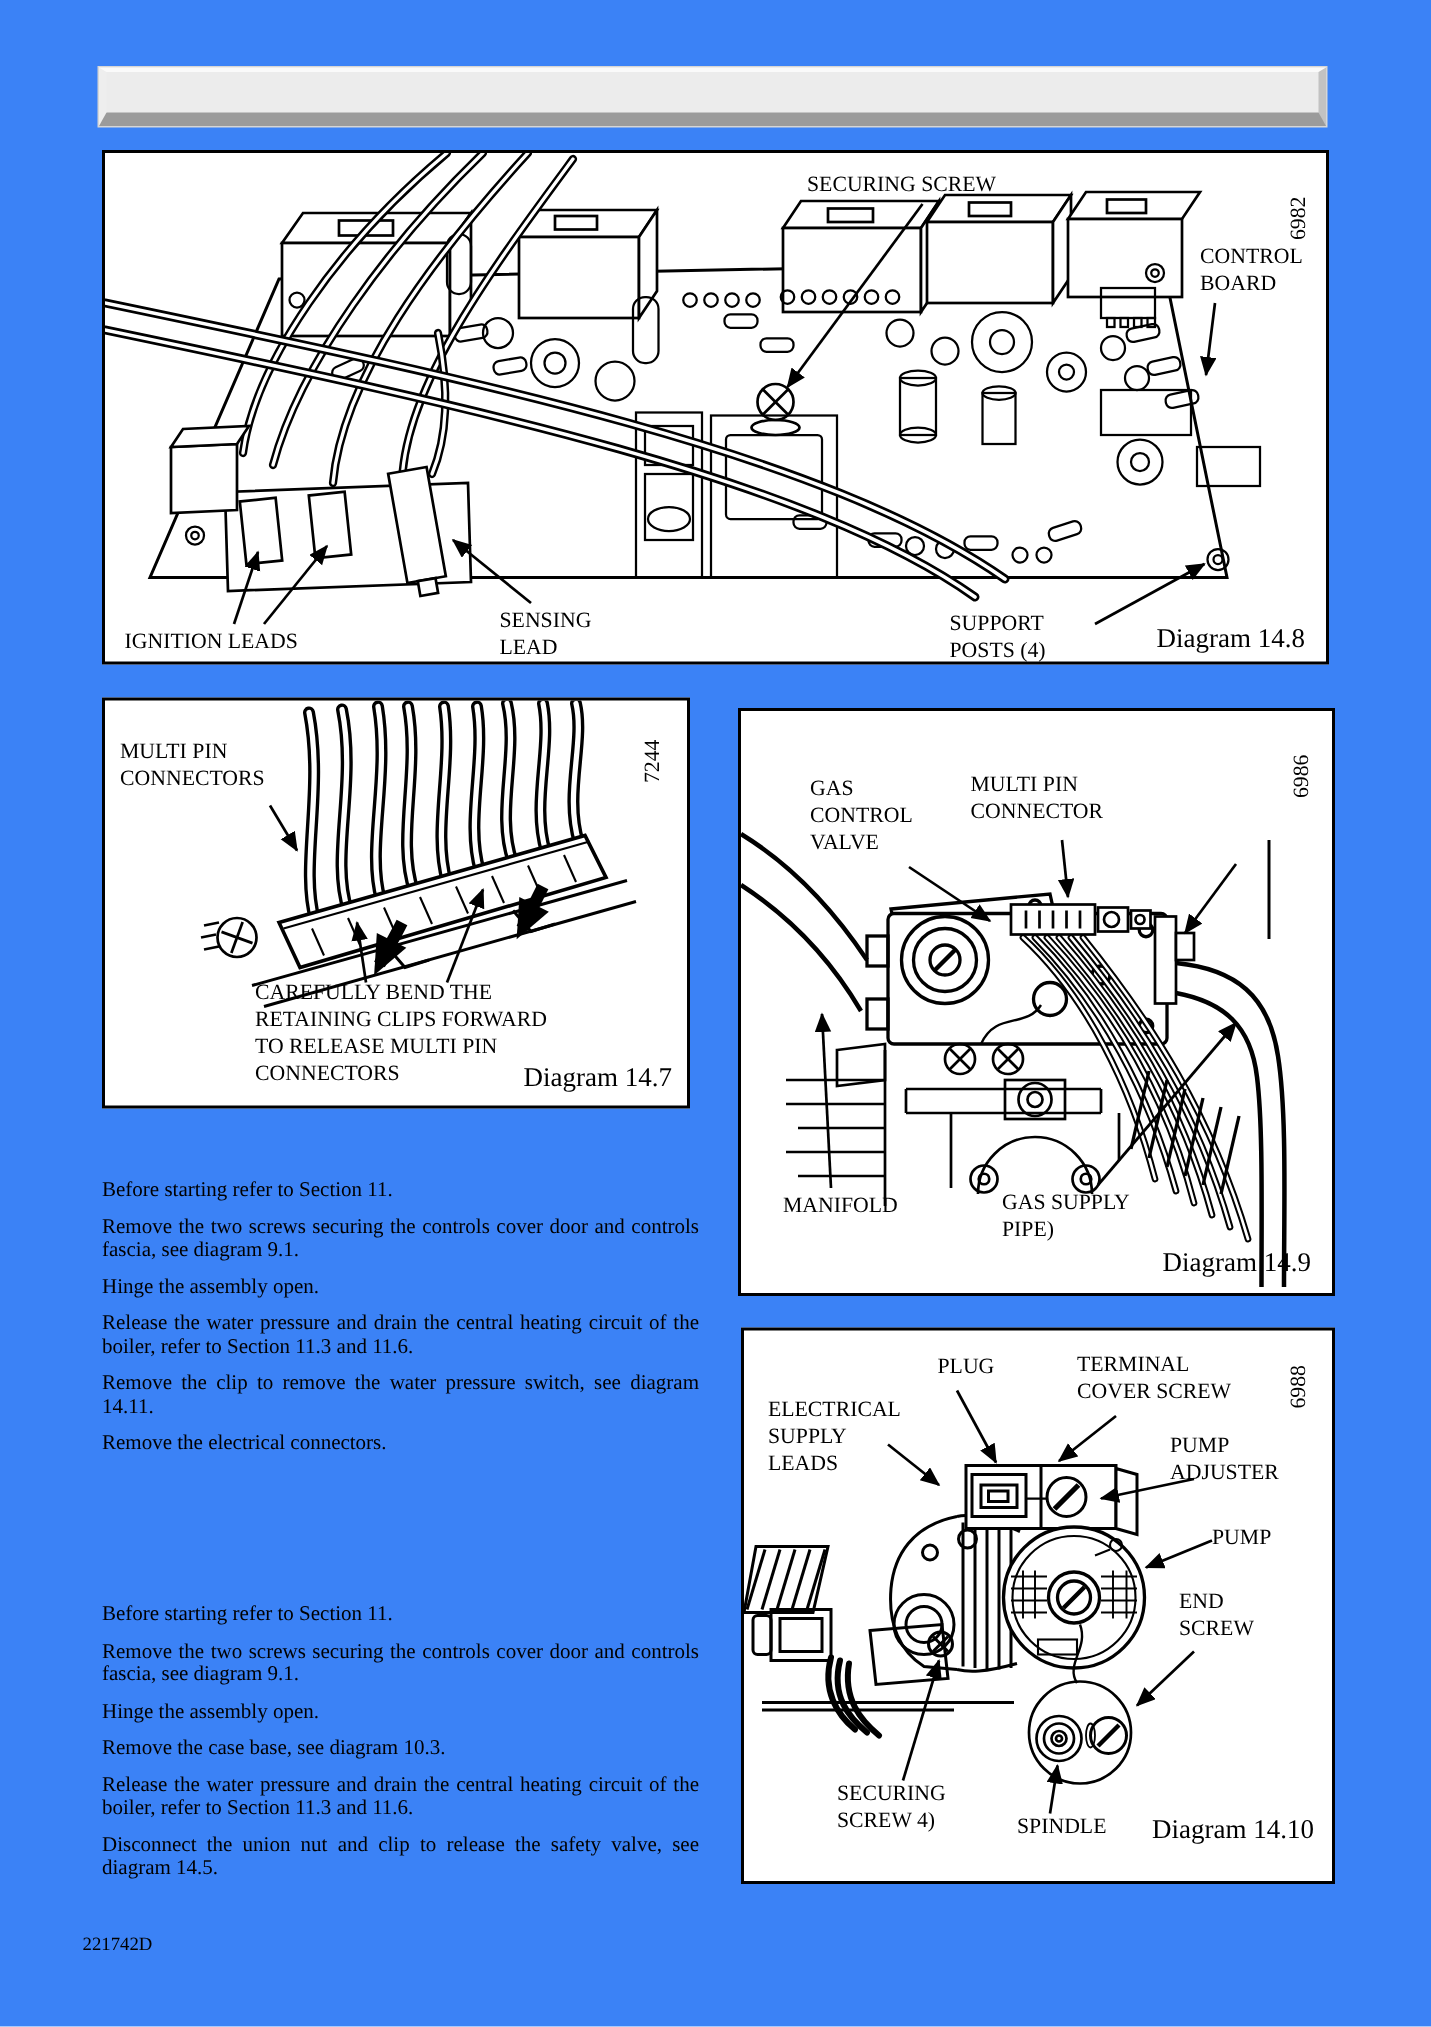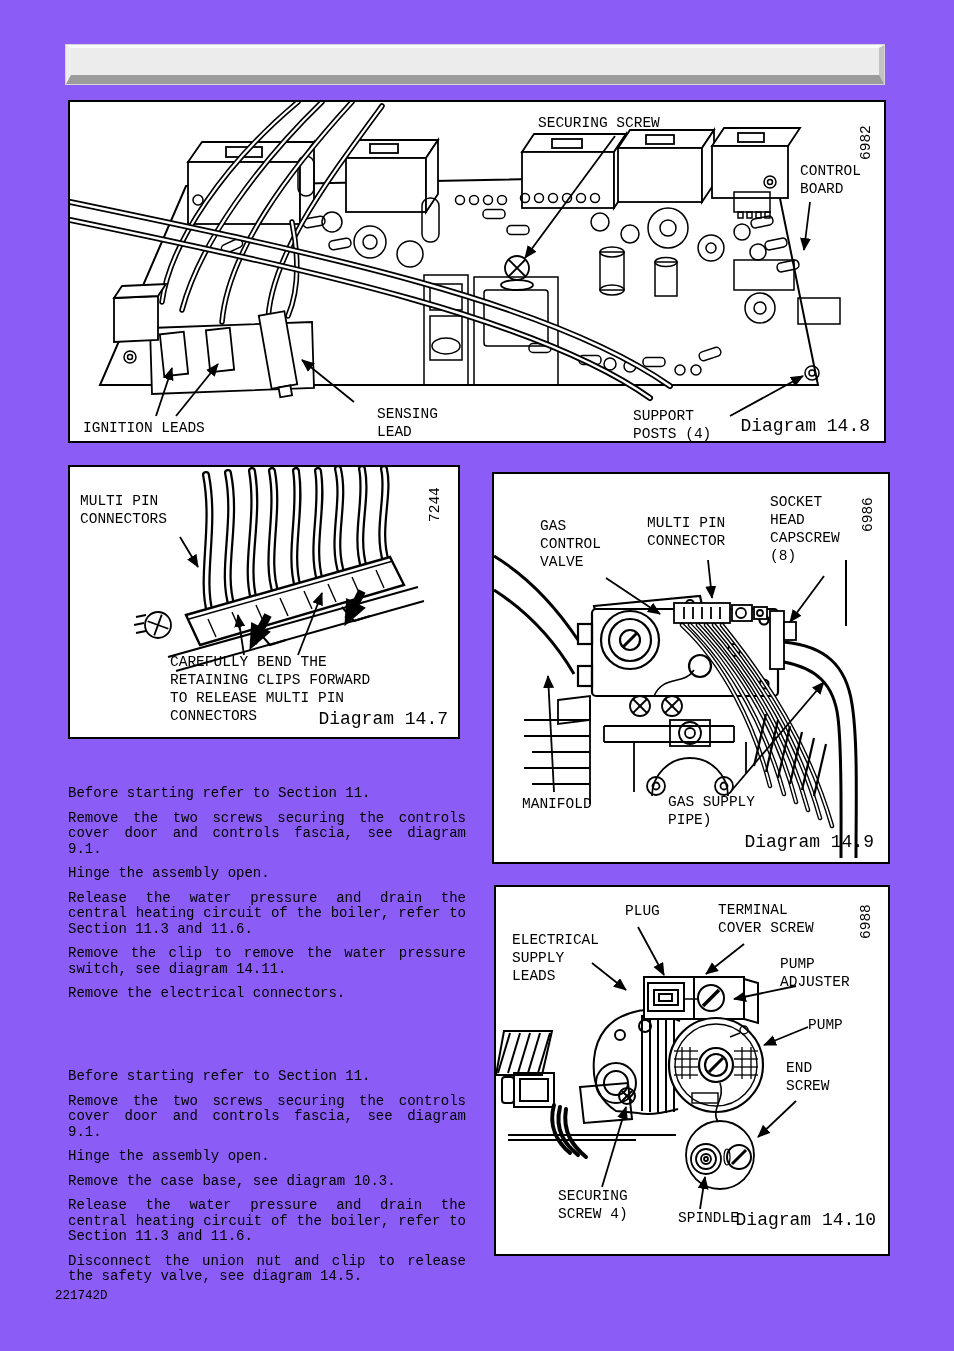--- a/index.html
+++ b/index.html
@@ -1,17 +1,17 @@
 <!DOCTYPE html>
 <html><head>
 <meta charset="utf-8">
 <style>
   html,body{margin:0;padding:0;background:#fff;}
-  .page{position:relative;width:954px;height:1351px;background:#8b5cf6;overflow:hidden;
-        font-family:Liberation Mono, monospace;color:#000;}
+  .page{position:relative;width:954px;height:1351px;background:#3b82f6;overflow:hidden;
+        font-family:Liberation Serif, serif;color:#000;}
   .hbar{position:absolute;left:66px;top:45px;width:808px;height:27px;background:#ececec;
         border-top:3px solid #fafafa;border-left:5px solid #eeeeee;
         border-right:5px solid #c2c2c2;border-bottom:9px solid #9b9b9b;
         box-shadow:0 0 0 1px #d6d6d6;}
   .dbox{position:absolute;border:2px solid #000;background:#fff;}
   .dbox > svg{position:absolute;left:0;top:0;}
   .lab{position:absolute;font-size:14.5px;line-height:18px;white-space:pre-line;}
   .cap{position:absolute;font-size:18px;}
   .ref{position:absolute;font-size:14.5px;transform:rotate(-90deg);transform-origin:0 0;white-space:nowrap;}
   .tcol{position:absolute;left:68px;width:398px;}
@@ -199,21 +199,21 @@
         <line x1="660" y1="314" x2="733" y2="274" marker-end="url(#a8)"></line>
         <line x1="86" y1="314" x2="102" y2="266" marker-end="url(#a8)"></line>
         <line x1="106" y1="314" x2="148" y2="262" marker-end="url(#a8)"></line>
         <line x1="284" y1="300" x2="232" y2="258" marker-end="url(#a8)"></line>
       </g>
     </svg>
     <div class="lab" style="left:468px;top:12px;">SECURING SCREW</div>
     <div class="lab" style="left:730px;top:60px;">CONTROL
 BOARD</div>
     <div class="lab" style="left:13px;top:317px;">IGNITION LEADS</div>
-    <div class="lab" style="left:263px;top:303px;margin-left:44px;">SENSING
+    <div class="lab" style="left:263px;top:303px;">SENSING
 LEAD</div>
     <div class="lab" style="left:563px;top:305px;">SUPPORT
 POSTS (4)</div>
     <div class="cap" style="right:14px;bottom:5px;">Diagram 14.8</div>
     <div class="ref" style="left:788px;top:58px;">6982</div>
   </div>
 
   <div class="dbox" style="left:68px;top:465px;width:388px;height:270px;">
     <svg width="384" height="266" viewBox="0 0 384 266">
       <defs>
@@ -409,24 +409,20 @@
         <line x1="330" y1="102" x2="296" y2="148" marker-end="url(#a9)"></line>
         <line x1="60" y1="318" x2="54" y2="202" marker-end="url(#a9)"></line>
         <line x1="238" y1="316" x2="330" y2="208" marker-end="url(#a9)"></line>
       </g>
     </svg>
     <div class="lab" style="left:46px;top:43px;">GAS
 CONTROL
 VALVE</div>
     <div class="lab" style="left:153px;top:40px;">MULTI PIN
 CONNECTOR</div>
-    <div class="lab" style="left:276px;top:19px;">SOCKET
-HEAD
-CAPSCREW
-(8)</div>
     <div class="lab" style="left:28px;top:321px;">MANIFOLD</div>
     <div class="lab" style="left:174px;top:319px;">GAS SUPPLY
 PIPE)</div>
     <div class="cap" style="right:14px;bottom:10px;">Diagram 14.9</div>
     <div class="ref" style="left:366px;top:58px;">6986</div>
   </div>
 
   <div class="tcol" style="top:786px;">
     <p>Before starting refer to Section 11.</p>
     <p>Remove the two screws securing the controls cover door and controls fascia, see diagram 9.1.</p>

